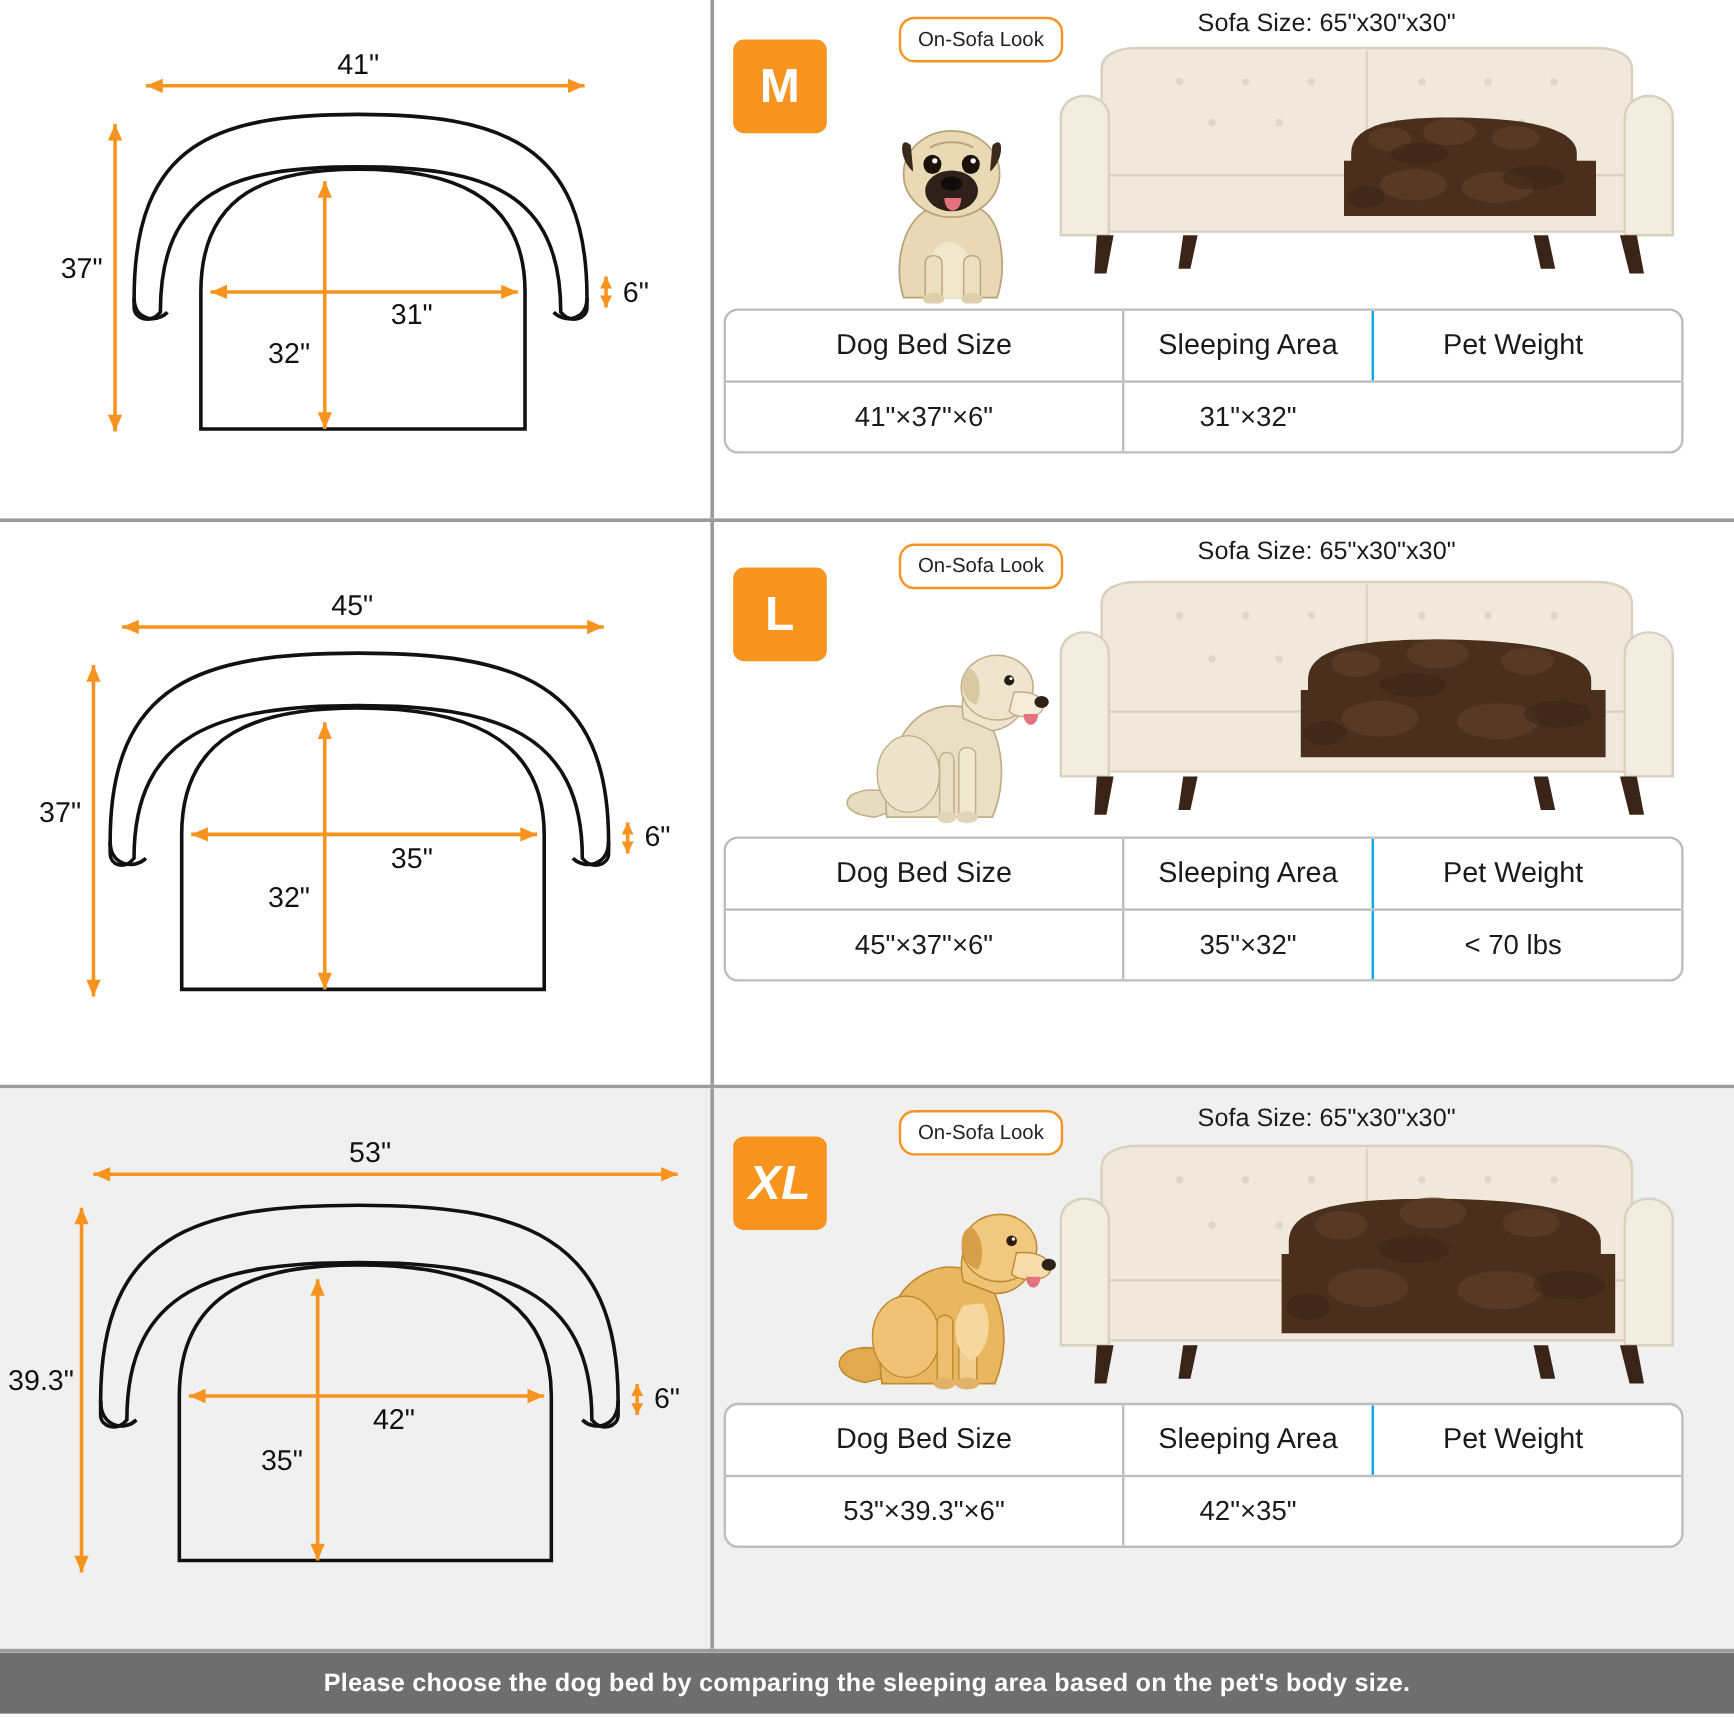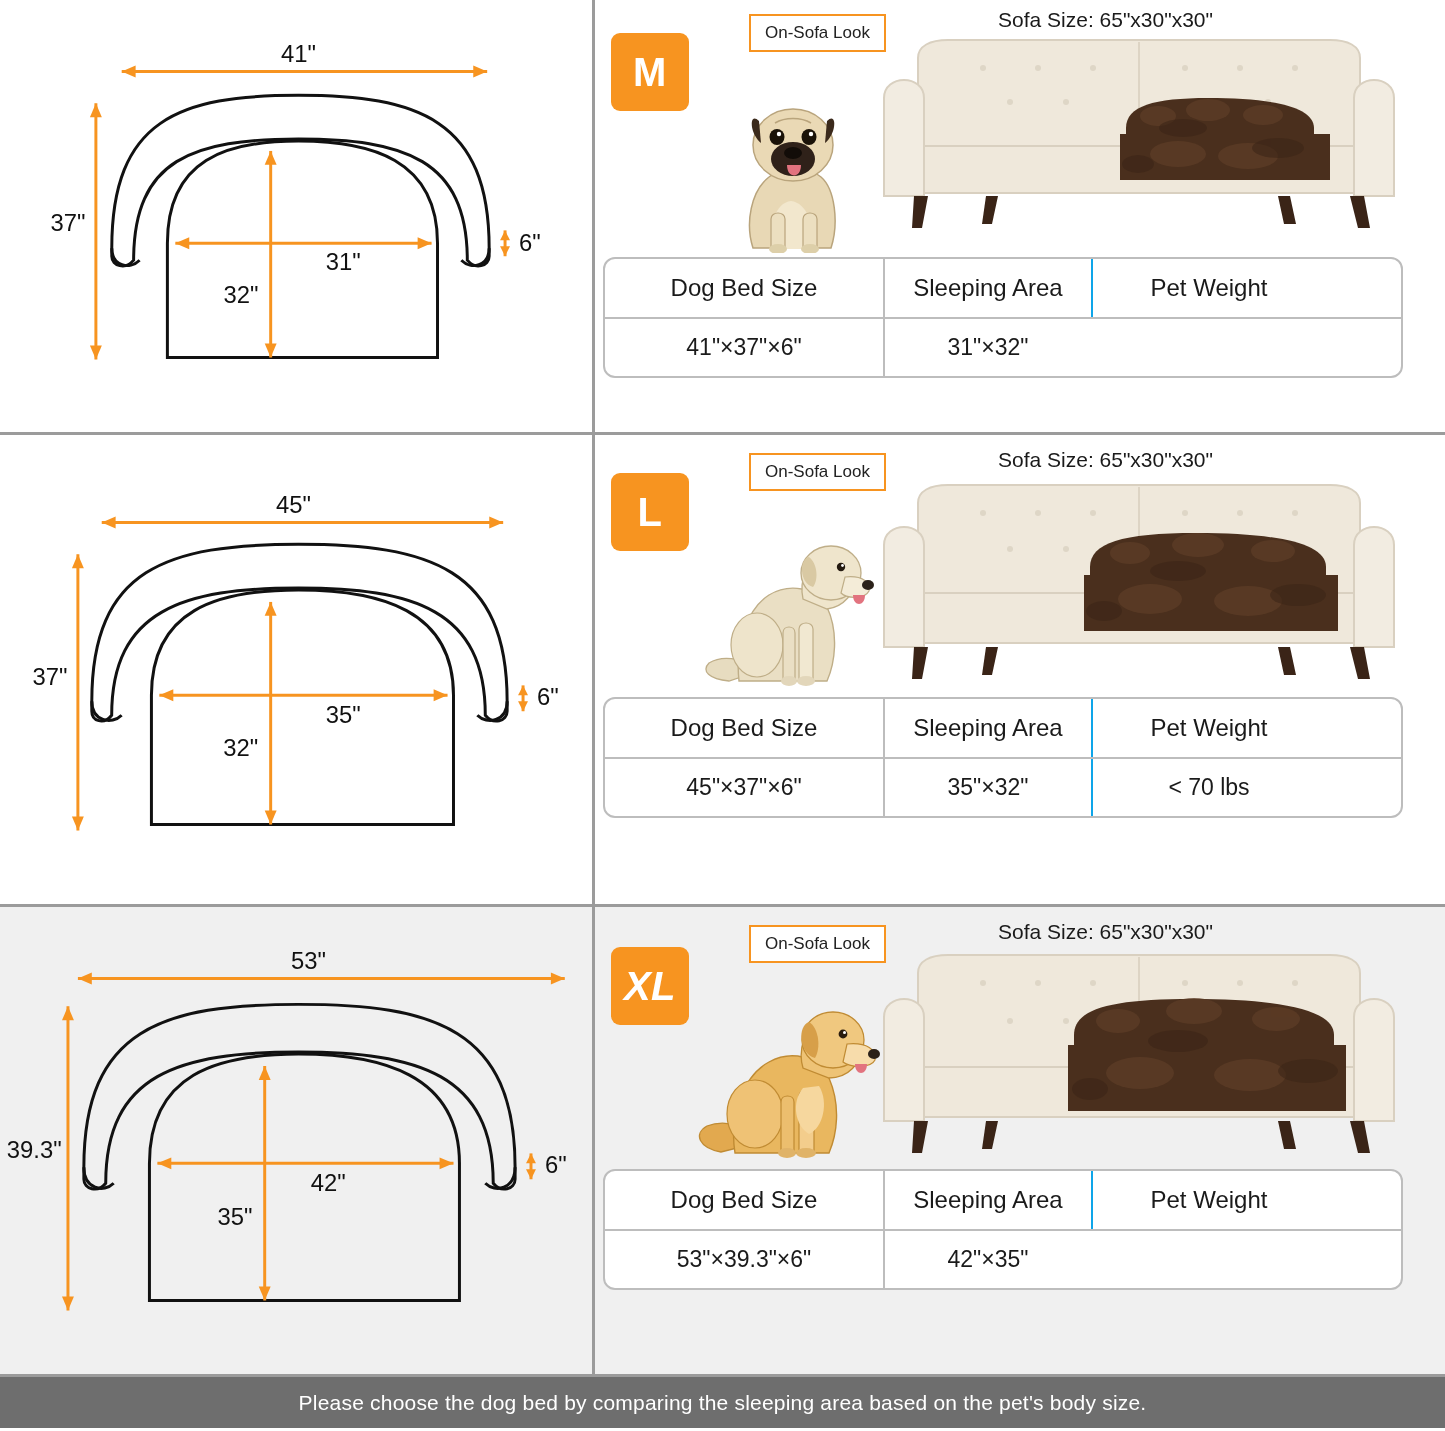--- a/index.html
+++ b/index.html
@@ -56,21 +56,21 @@
     display:flex; align-items:center; justify-content:center;
     letter-spacing:0.5px;
   }
   .row-l .size-badge { top:30px; }
   .row-xl .size-badge { top:32px;font-style:italic; }
 
   .on-sofa-pill {
     position:absolute;
     left:146px; top:6px;
     border:2px solid #F79420;
-    border-radius:0;
+    border-radius:13px;
     background:#ffffff;
     padding:7px 14px;
     font-size:17px;
     color:#222;
     white-space:nowrap;
   }
   .row-l .on-sofa-pill { top:10px; }
   .row-xl .on-sofa-pill { top:10px; }
 
   .sofa-size-label {
@@ -118,35 +118,35 @@
   .spec-row { display:flex; }
   .spec-row + .spec-row { border-top:2px solid #bdbdbd; }
   .spec-cell {
     flex:0 0 auto;
     padding:15px 6px;
     text-align:center;
     font-size:23px;
     color:#1a1a1a;
     white-space:nowrap;
   }
-  .spec-cell.c1 { width:278px; }
+  .spec-cell.c1 { width:330px; }
   .spec-cell.c2 { width:208px; border-left:2px solid #bdbdbd; }
   .spec-cell.c3 { width:234px; border-left:2px solid #0ea5e9; }
   .spec-row.head .spec-cell { font-size:24px; }
 
   
   .footer-bar {
     height:51px;
     background:#6e6e6e;
     color:#ffffff;
     display:flex;
     align-items:center;
     justify-content:center;
     font-size:21px;
-    font-weight:normal;
+    font-weight:bold;
     letter-spacing:0.2px;
     text-align:center;
   }
 
   
 </style>
 </head>
 <body>
 
 <div class="sheet">

